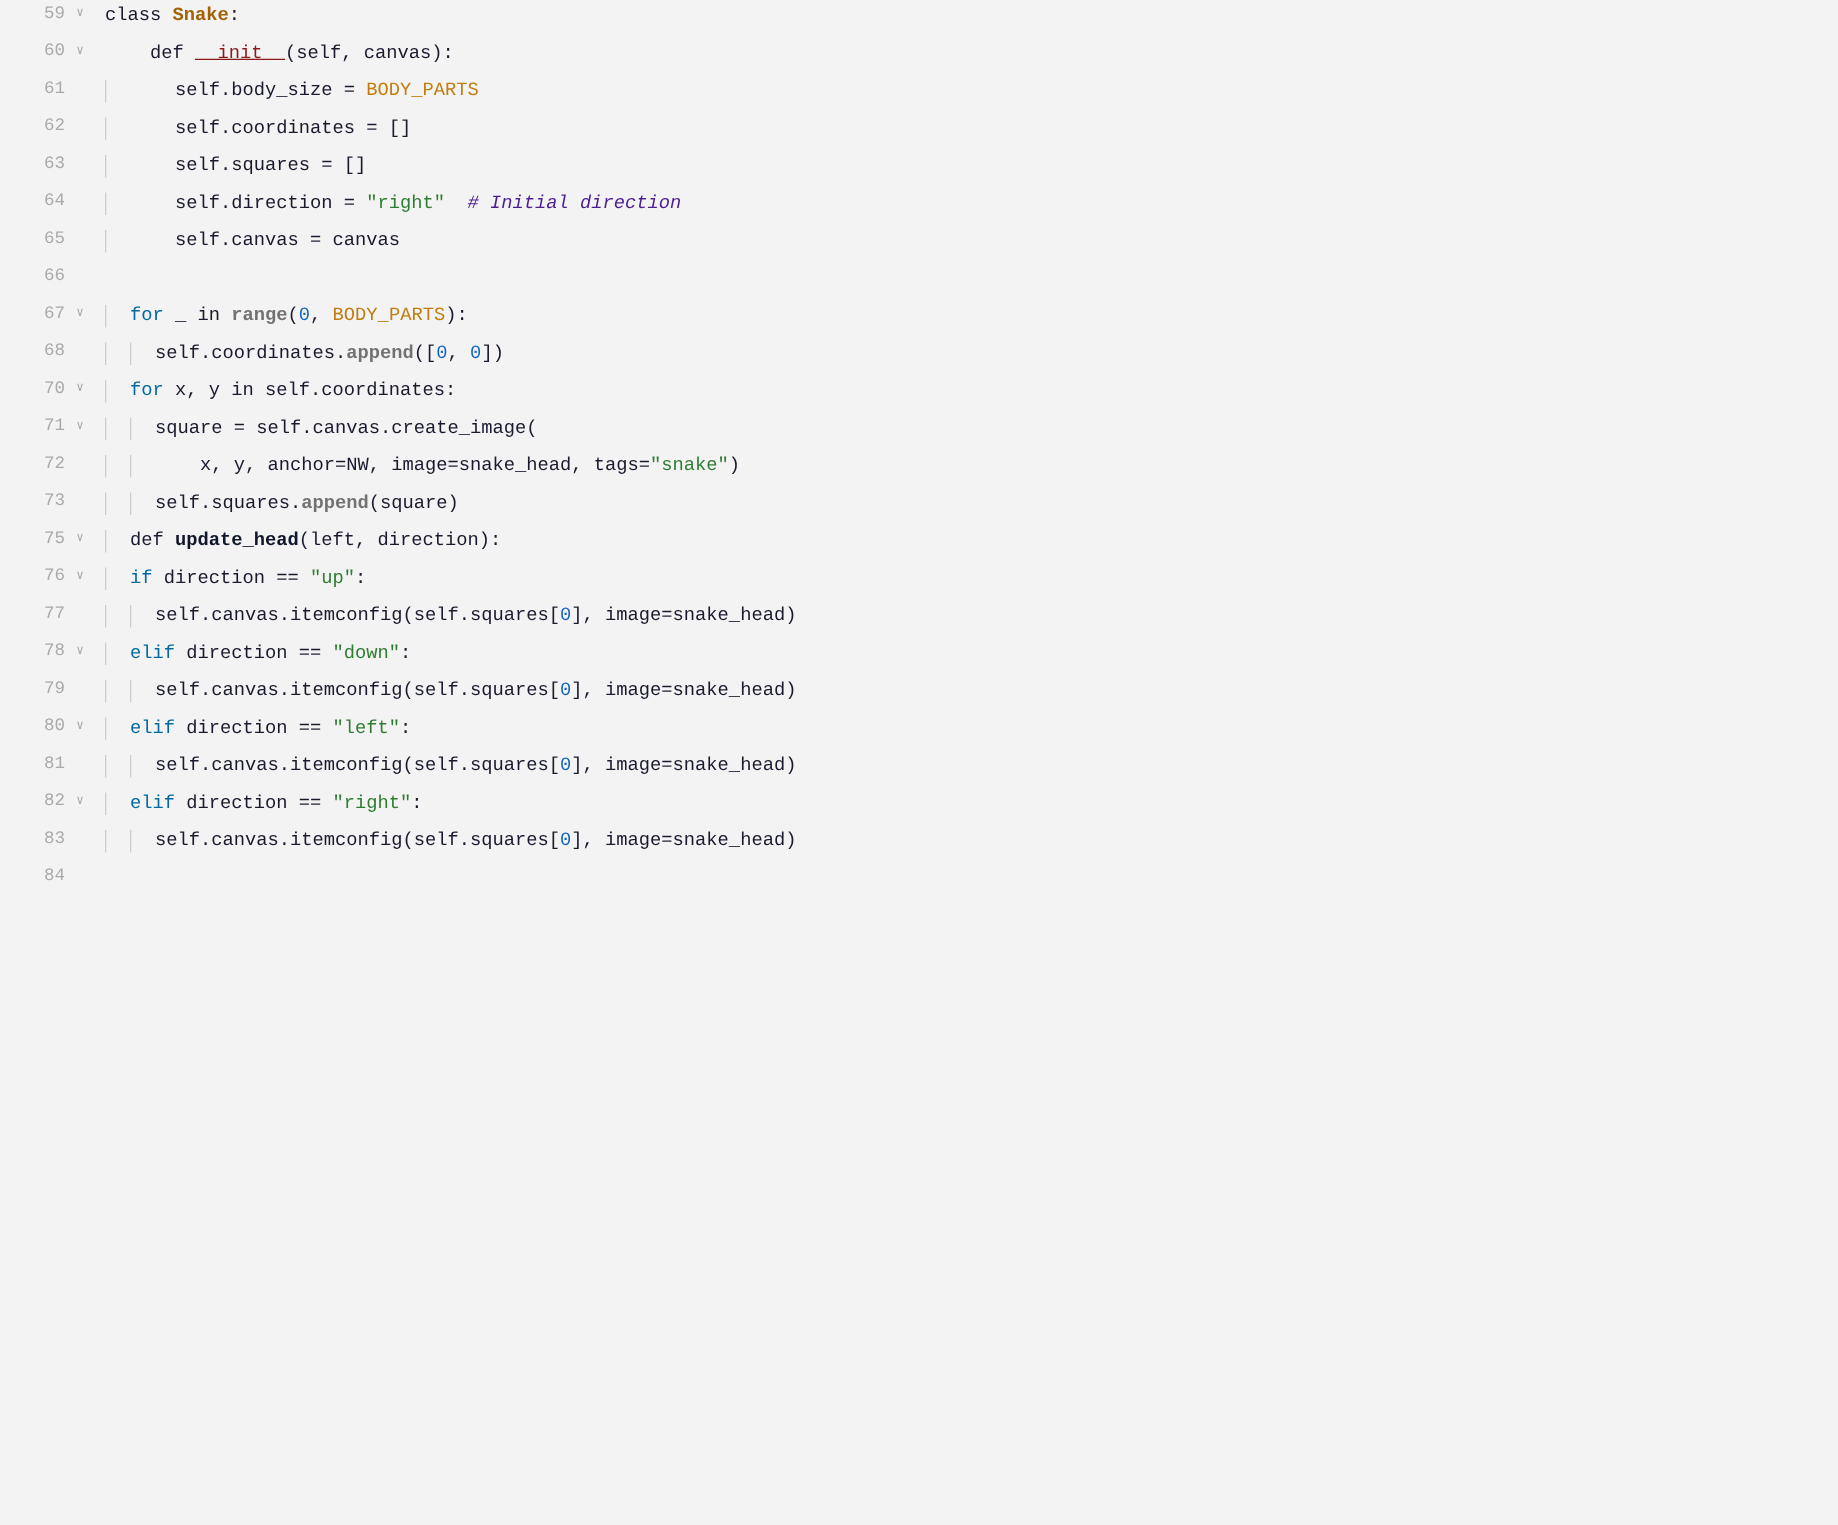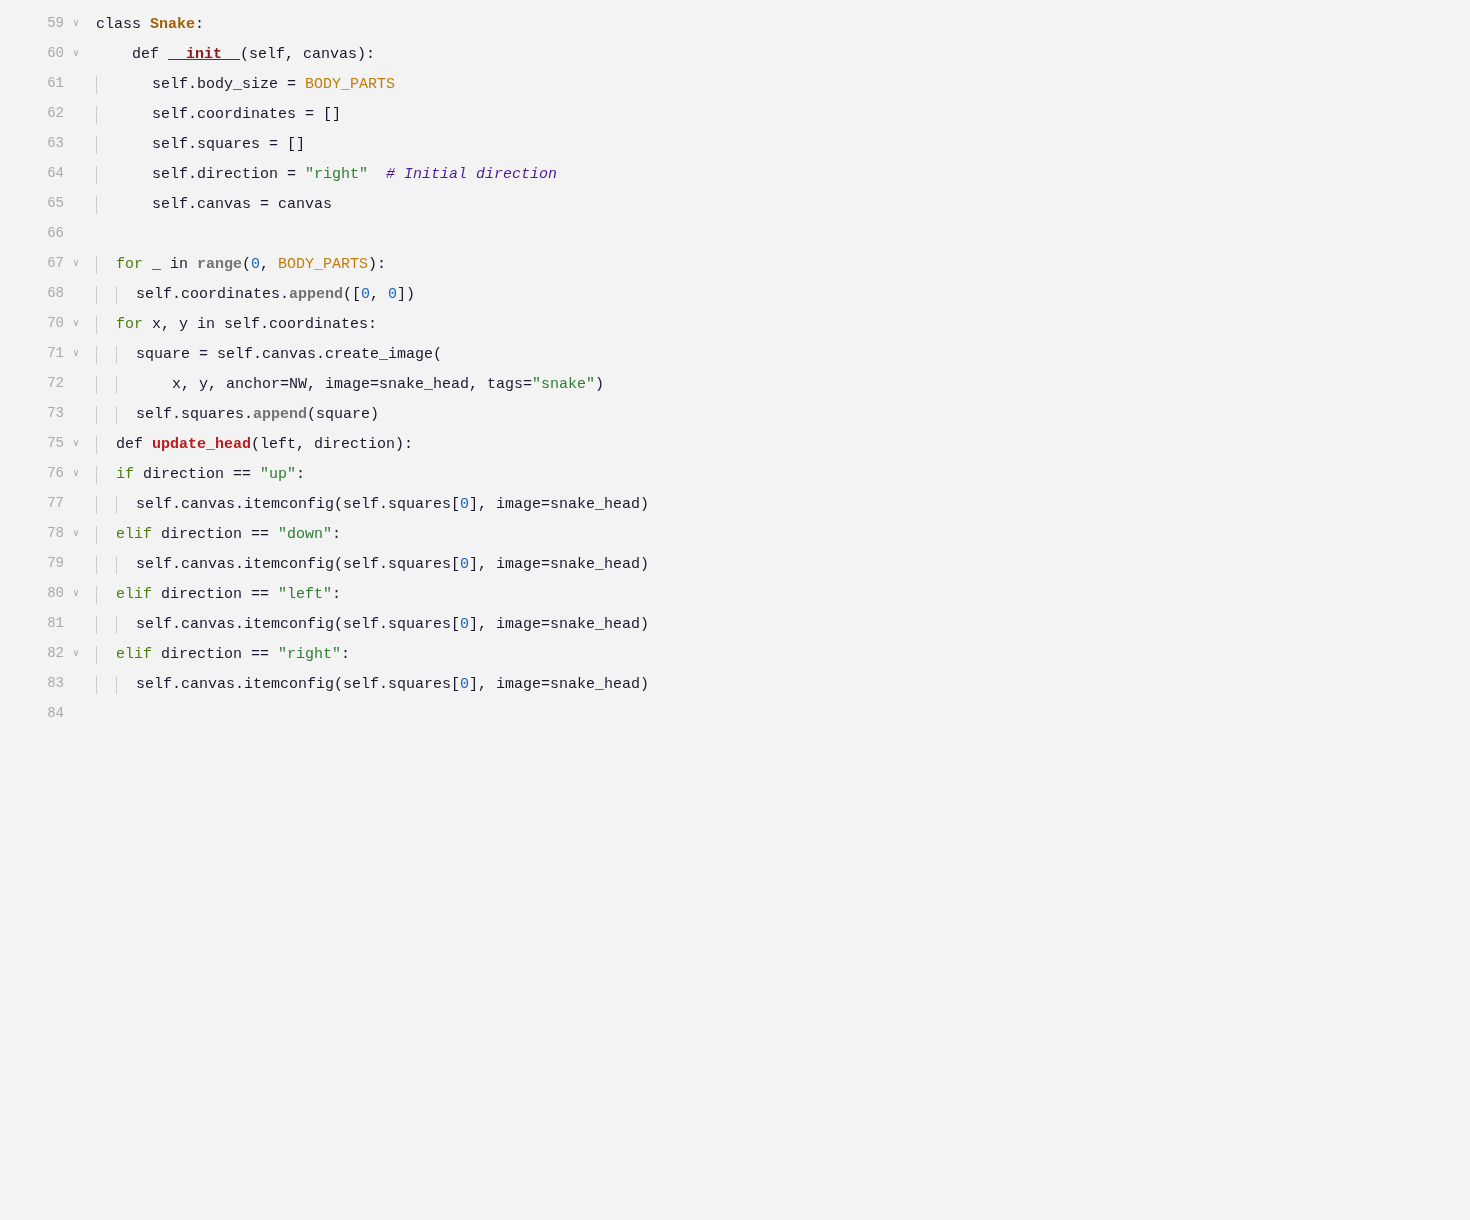--- a/index.html
+++ b/index.html
@@ -8,21 +8,21 @@
       background: #f3f3f3;
       font-family: 'Courier New', Courier, monospace;
       font-size: 15px;
       line-height: 1.55;
     }
 
     .code-editor {
       background: #f3f3f3;
       width: 1470px;
       min-height: 1220px;
-      padding: 12px;
+      padding: 0;
       overflow: hidden;
     }
 
     .code-line {
       display: flex;
       align-items: flex-start;
       min-height: 30px;
       padding: 1px 0;
     }
 
@@ -58,25 +58,25 @@
 
     .line-content {
       flex: 1;
       padding-left: 4px;
       white-space: pre;
       display: flex;
       align-items: center;
     }
 
     
-    .kw-keyword    { color: #4d7c0f; font-family: Liberation Mono, monospace; }
+    .kw-keyword    { color: #0369a1; font-family: Liberation Mono, monospace; }
     .kw-class      { color: #7b3f9e; } 
     .kw-bold       { color: #737373; font-weight: bold; }
-    .fn-name       { color: #b91c1c; font-weight: bold; }
-    .fn-dunder     { color: #8b1a1a; font-weight: bold; text-decoration: underline; }
+    .fn-name       { color: #0f172a; font-weight: bold; }
+    .fn-dunder     { color: #8b1a1a; font-weight: normal; text-decoration: underline; }
     .class-name    { color: #a16207; font-weight: bold; }
     .string        { color: #2e7d32; }
     .number        { color: #1565c0; }
     .comment       { color: #4c1d95; font-style: italic; }
     .constant      { color: #c27d0e; }
     .plain         { color: #1a1a2e; }
   </style>
 </head>
 <body>
 

